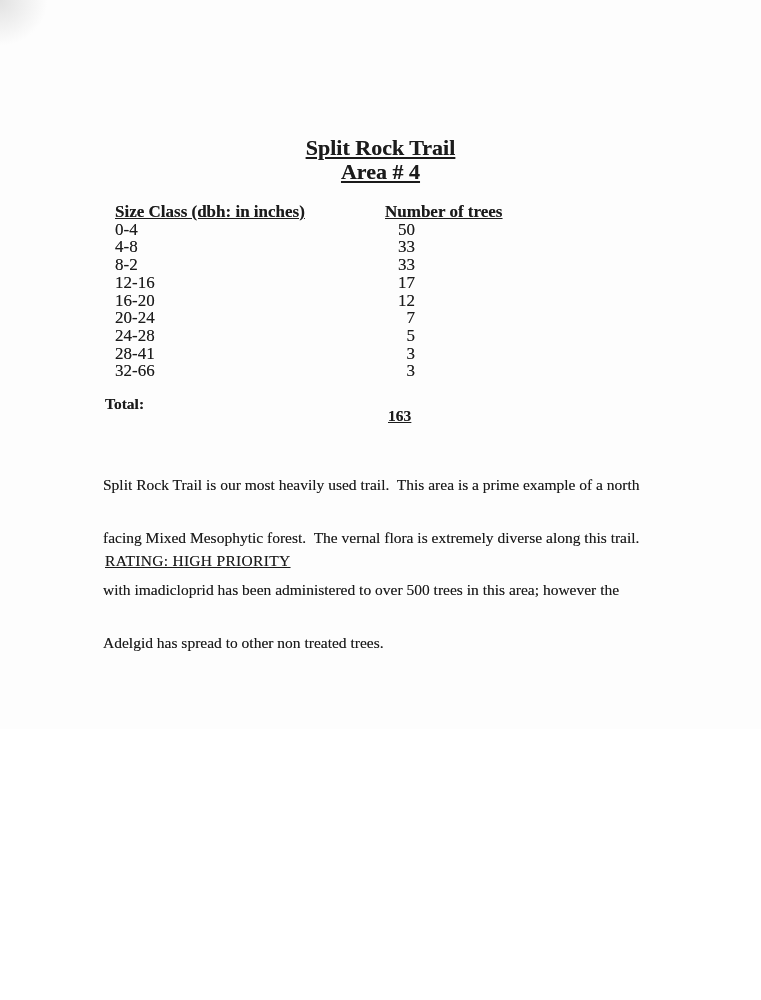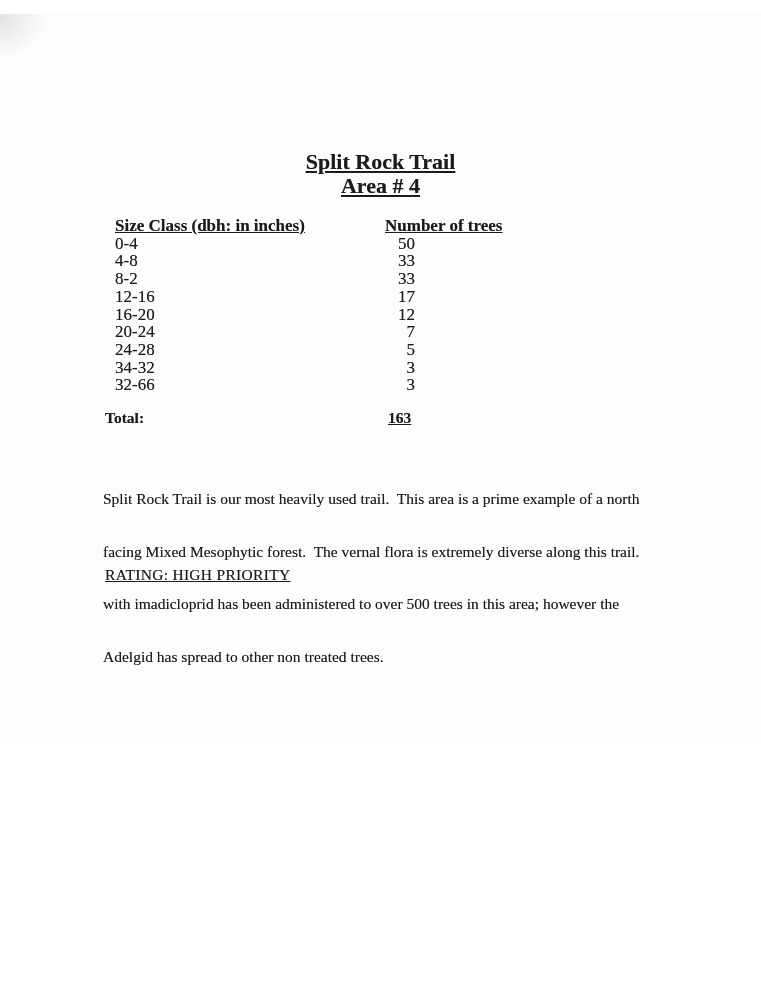--- a/index.html
+++ b/index.html
@@ -9,21 +9,20 @@
   }
   .page {
     position: relative;
     width: 761px;
     height: 729px;
     background: #fdfdfd;
     font-family: "Liberation Serif", "DejaVu Serif", serif;
     color: #1b1b1b;
     overflow: hidden;
     text-shadow: 0 0 0.6px rgba(30,30,30,0.55);
-    margin-top: 14px;
   }
   .smudge {
     position: absolute;
     left: -22px;
     top: -14px;
     width: 70px;
     height: 60px;
     background: radial-gradient(ellipse at 30% 25%, rgba(175,175,175,0.35), rgba(255,255,255,0) 70%);
   }
   .title {
@@ -75,21 +74,21 @@
     top: 395px;
     font-size: 15.5px;
     font-weight: bold;
     width: 400px;
   }
   .total-label {
   }
   .total-value {
     position: absolute;
     left: 283px;
-    top: 0;
+    top: 12px;
     text-decoration: underline;
   }
   .description {
     position: absolute;
     left: 103px;
     top: 441px;
     width: 580px;
     font-size: 15.5px;
     line-height: 17.5px;
     white-space: pre-wrap;
@@ -153,21 +152,21 @@
     </div>
     <div class="trow">
       <span class="col-size">20-24</span>
       <span class="col-count">7</span>
     </div>
     <div class="trow">
       <span class="col-size">24-28</span>
       <span class="col-count">5</span>
     </div>
     <div class="trow">
-      <span class="col-size">34-32</span>
+      <span class="col-size">28-41</span>
       <span class="col-count">3</span>
     </div>
     <div class="trow">
       <span class="col-size">32-66</span>
       <span class="col-count">3</span>
     </div>
   </div>
 
   <div class="total-row">
     <span class="total-label">Total:</span>

